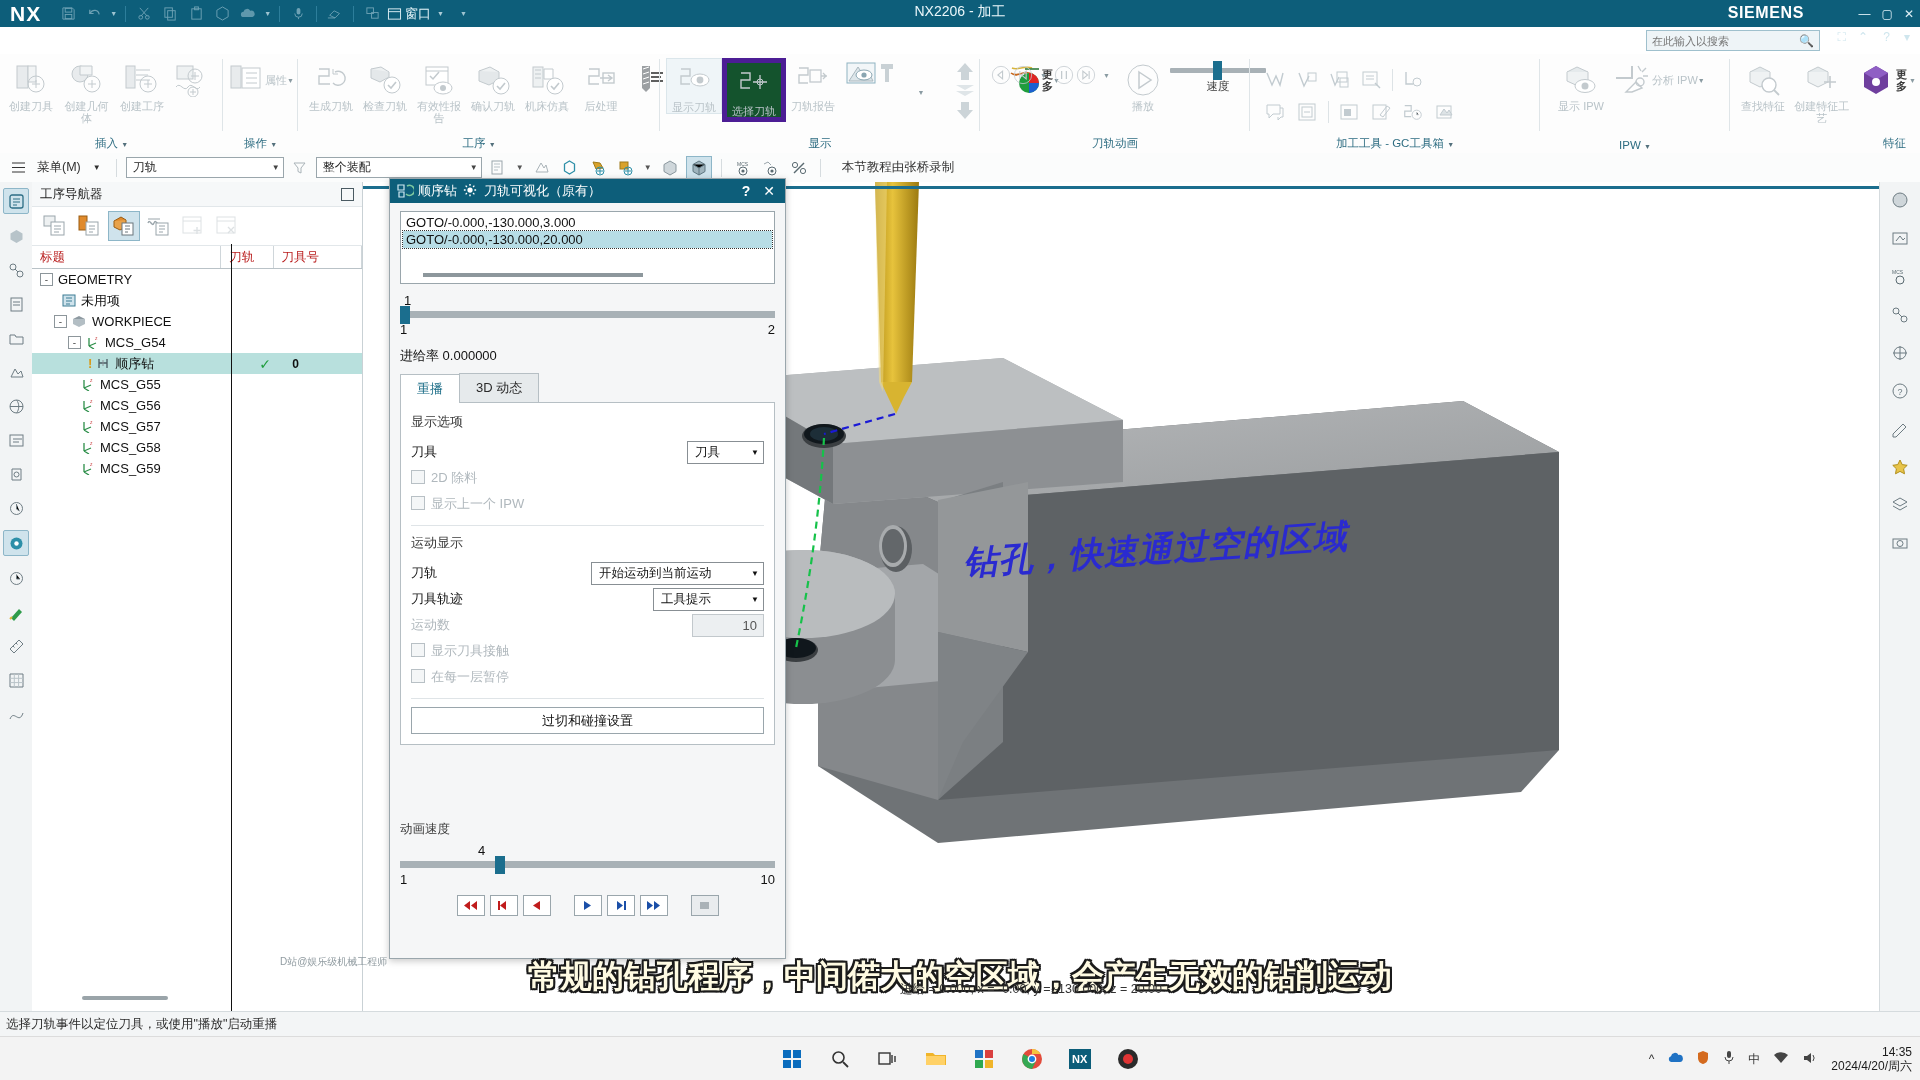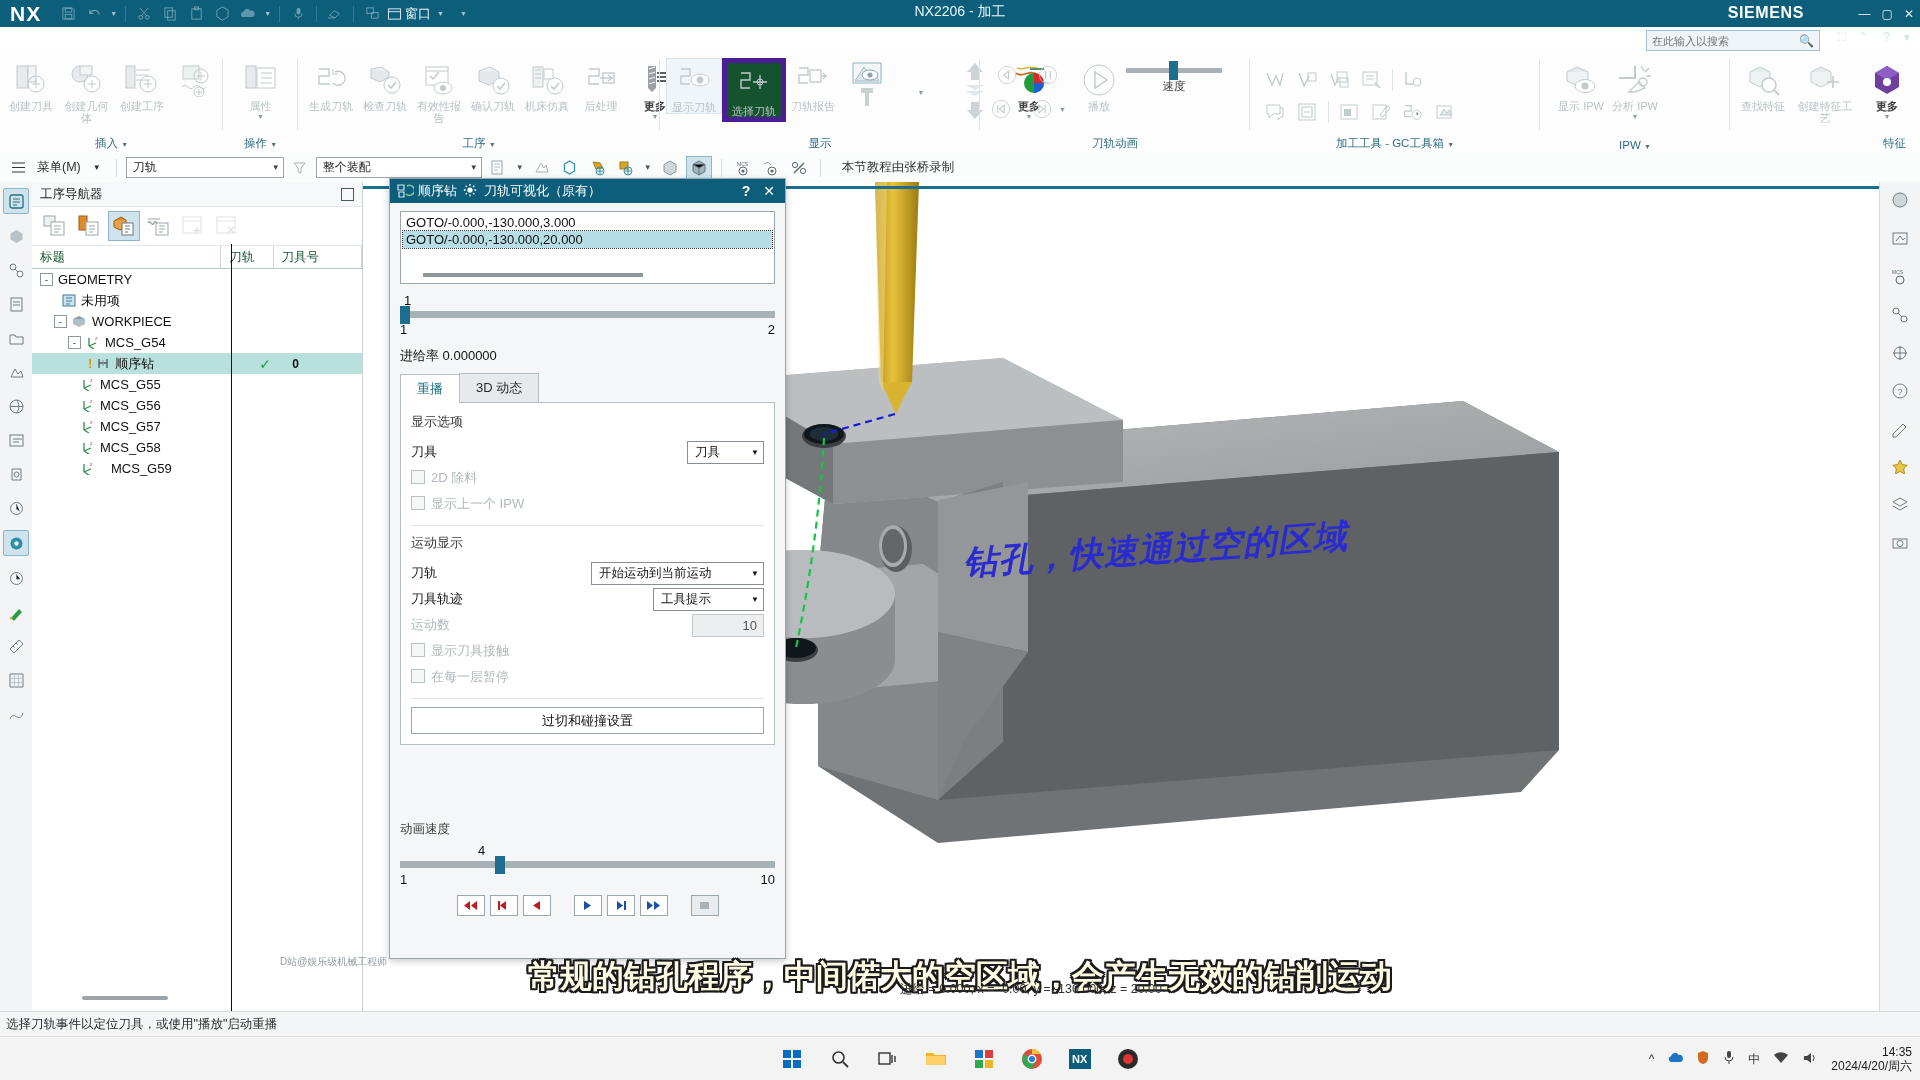--- a/index.html
+++ b/index.html
@@ -47,21 +47,21 @@
   .glabel{position:absolute;bottom:2px;left:0;right:0;text-align:center;color:#2e6d82;font-size:11.5px;}
   .glabel .gcaret{font-size:7px;color:#53707c;}
   .ritems{position:absolute;top:4px;left:0;right:0;display:flex;align-items:flex-start;}
   .ritem{width:auto;min-width:46px;display:flex;flex-direction:column;align-items:center;
          padding:2px 4px 0 4px;color:#b9c3c8;font-size:11px;text-align:center;}
   .ritem.en{color:#3a3a3a;}
   .ricon{height:40px;display:flex;align-items:center;justify-content:center;}
   .ricon svg{display:block;}
   .rcap{line-height:12px;max-width:62px;}
   .dcaret{font-size:7px;color:#8a9ba2;line-height:8px;margin-top:1px;}
-  .stack{display:flex;flex-direction:column;align-items:center;}
+  .stack{display:flex;flex-direction:row;align-items:center;}
   .minirow{display:flex;align-items:center;gap:6px;height:26px;}
   .mini{width:22px;height:22px;display:flex;align-items:center;justify-content:center;color:#c2cbd0;}
   .slider-wrap{display:flex;flex-direction:column;align-items:center;padding-top:10px;}
   .sl-track{width:96px;height:5px;background:#a8b1b6;border-radius:1px;position:relative;}
   .sl-thumb{position:absolute;left:43px;top:-7px;width:9px;height:19px;background:#1b6e8e;}
   .sl-cap{font-size:11.5px;color:#3a3a3a;margin-top:6px;}
 
   
   .toolbar2{position:absolute;left:0;top:153px;width:1920px;height:29px;background:#fbfcfc;
             border-bottom:1px solid #d7dde0;display:flex;align-items:center;gap:4px;padding-left:6px;}
@@ -83,21 +83,21 @@
   
   .nav{position:absolute;left:32px;top:182px;width:330px;height:834px;background:#fff;
        border-right:1px solid #c9d1d5;}
   .nav-title{height:24px;display:flex;align-items:center;justify-content:space-between;
              padding:0 8px;font-size:12.5px;color:#1d1d1d;background:#f6f8f9;border-bottom:1px solid #e2e7ea;}
   .nav-title .pin{width:11px;height:11px;border:1.6px solid #4a5a62;}
   .nav-tools{height:38px;display:flex;align-items:center;gap:4px;padding:0 8px;border-bottom:1px solid #e2e7ea;}
   .nt{width:30px;height:28px;display:flex;align-items:center;justify-content:center;}
   .nt.sel{background:#cfe3ec;border:1px solid #8db6c8;}
   .nt.dim{opacity:.45;}
-  .thead{display:flex;height:22px;background:#fff;border-bottom:1px solid #b9c2c7;font-size:12.5px;color:#14532d;}
+  .thead{display:flex;height:22px;background:#fff;border-bottom:1px solid #b9c2c7;font-size:12.5px;color:#b91c1c;}
   .thead div{display:flex;align-items:center;padding-left:8px;border-right:1px solid #cfd6da;}
   .tc1{width:195px;}.tc2{width:47px;}.tc3{width:86px;}
   .trow{display:flex;height:21px;align-items:center;font-size:13px;color:#111;}
   .trow.sel{background:#b8e0dd;}
   .trow .c1{width:195px;display:flex;align-items:center;white-space:nowrap;}
   .trow .c2{width:47px;text-align:center;color:#1f9d3d;font-size:14px;display:flex;justify-content:center;}
   .trow .c3{width:86px;padding-left:8px;font-weight:bold;font-size:12px;}
   .tgl{width:11px;height:11px;border:1px solid #8d969b;display:inline-flex;align-items:center;
        justify-content:center;font-size:10px;line-height:9px;color:#555;background:#fff;margin-right:5px;}
   .vline{position:absolute;left:231px;top:244px;bottom:60px;width:1px;background:#111;}
@@ -1069,21 +1069,21 @@
           </div>
           <div class="c2"></div>
           <div class="c3"></div>
         </div>
       <div class="trow">
           <div class="c1" style="padding-left:49px">
             <svg width="15" height="13" viewBox="0 0 15 13">
               <path d="M3 2v8M3 10l7-3M3 10l5 3" stroke="#2d8f4a" stroke-width="1.3" fill="none"></path>
               <text x="9" y="4" font-size="4" fill="#c02020" font-family="sans-serif">Z</text>
             </svg>
-            <span style="margin-left:15px">MCS_G59</span>
+            <span style="margin-left:4px">MCS_G59</span>
           </div>
           <div class="c2"></div>
           <div class="c3"></div>
         </div>
     </div>
     <div class="nav-scroll"></div>
   </div>
   <div class="vline"></div>
 
   <div class="view">

